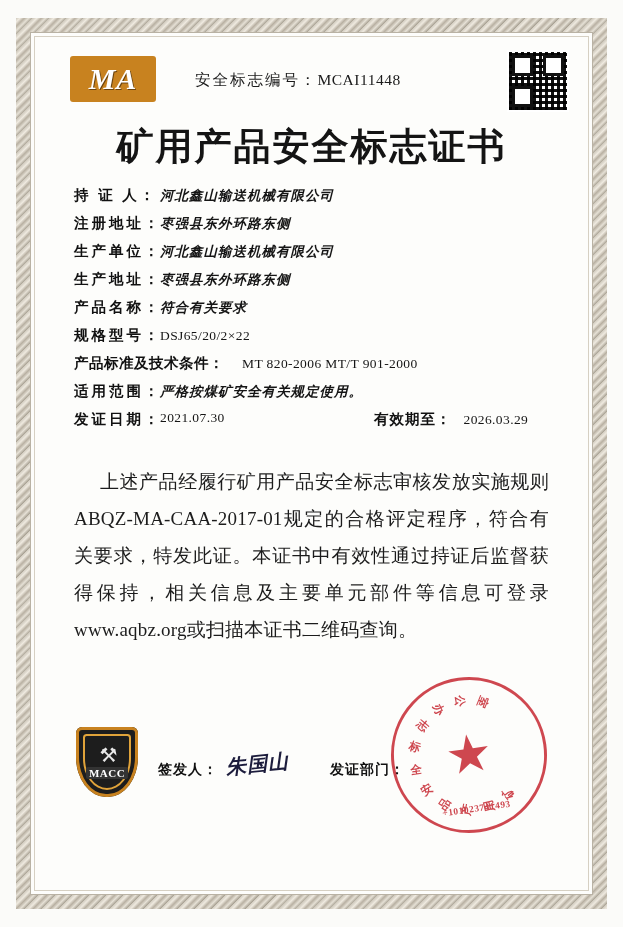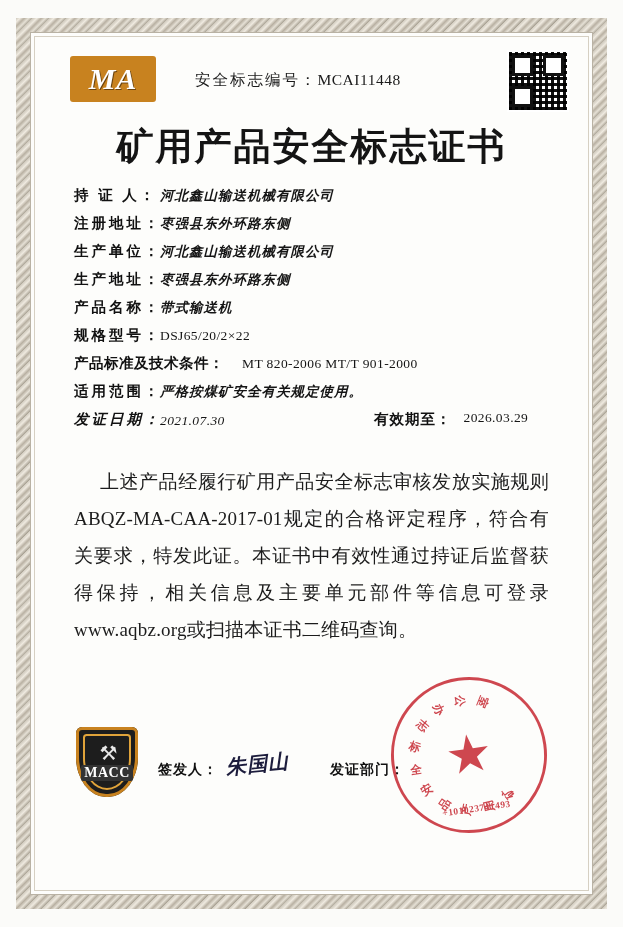--- a/index.html
+++ b/index.html
@@ -180,22 +180,22 @@
     font-style: italic;
     font-weight: bold;
     letter-spacing: 1px;
   }
   .row-split {
     display: flex;
     align-items: baseline;
     margin-bottom: 9px;
     font-size: 14.5px;
   }
-  .row-split .left { display: flex; align-items: flex-end; width: 300px; font-style: italic; }
-  .row-split .right { display: flex; align-items: flex-start; }
+  .row-split .left { display: flex; align-items: flex-start; width: 300px; }
+  .row-split .right { display: flex; align-items: center; }
   .row-split .right .field-label { width: auto; margin-right: 12px; letter-spacing: 1px; }
 
   
   .note {
     margin: 34px 34px 0 34px;
     font-size: 19px;
     line-height: 1.95;
     color: #1c1c1c;
     text-align: justify;
     text-indent: 26px;
@@ -237,21 +237,21 @@
   }
   .badge-pick {
     color: #e8e8e8;
     font-size: 20px;
     line-height: 1;
     margin-bottom: 2px;
     letter-spacing: -3px;
   }
   .badge-text {
     color: #ffffff;
-    font-size: 14px;
+    font-size: 11px;
     font-weight: bold;
     letter-spacing: 0.5px;
     background: #333;
     padding: 0 3px;
     border-radius: 2px;
   }
   .sign-label {
     position: absolute;
     left: 118px;
     top: 44px;
@@ -363,21 +363,21 @@
       <div class="field-row">
         <span class="field-label w2">生产单位：</span>
         <span class="field-value hand">河北鑫山输送机械有限公司</span>
       </div>
       <div class="field-row">
         <span class="field-label w2">生产地址：</span>
         <span class="field-value hand">枣强县东外环路东侧</span>
       </div>
       <div class="field-row">
         <span class="field-label w2">产品名称：</span>
-        <span class="field-value hand">带式输送机</span>
+        <span class="field-value hand">符合有关要求</span>
       </div>
       <div class="field-row">
         <span class="field-label w2">规格型号：</span>
         <span class="field-value">DSJ65/20/2×22</span>
       </div>
       <div class="field-row">
         <span class="field-label wide">产品标准及技术条件：</span>
         <span class="field-value">MT 820-2006 MT/T 901-2000</span>
       </div>
       <div class="field-row">

